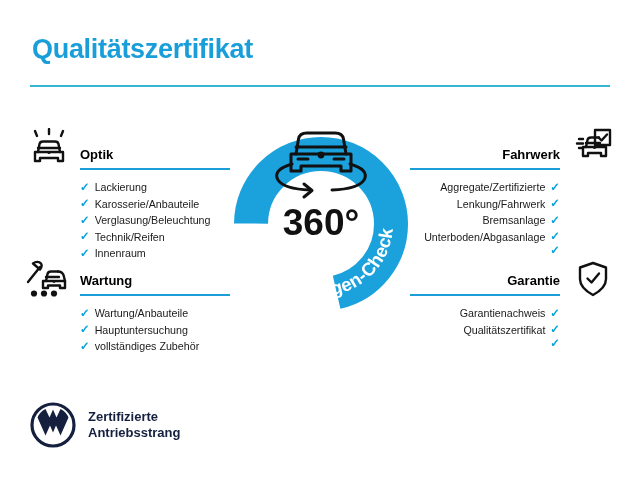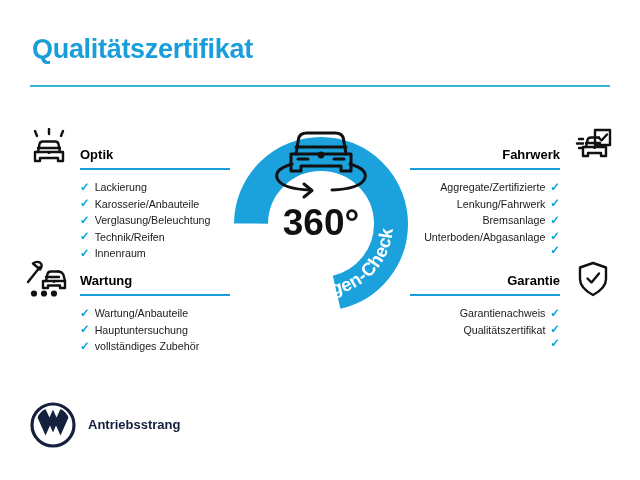--- a/index.html
+++ b/index.html
@@ -311,17 +311,18 @@
                  L26.5 15.5 L30.5 7.0
                  A16 16 0 0 1 38.5 15.5
                  L30.5 33.5
                  L26 23.5 L23 30.5 L20 23.5 L15.5 33.5
                  L7.5 15.5
                  A16 16 0 0 1 15.5 7.0
                  L19.5 15.5 Z" fill="#151f3e"></path>
       </svg>
     </div>
     <div class="footer-text">
+      <div>Zertifizierte</div>
       <div>Antriebsstrang</div>
     </div>
   </div>
 
 </div>
 
 </body></html>

